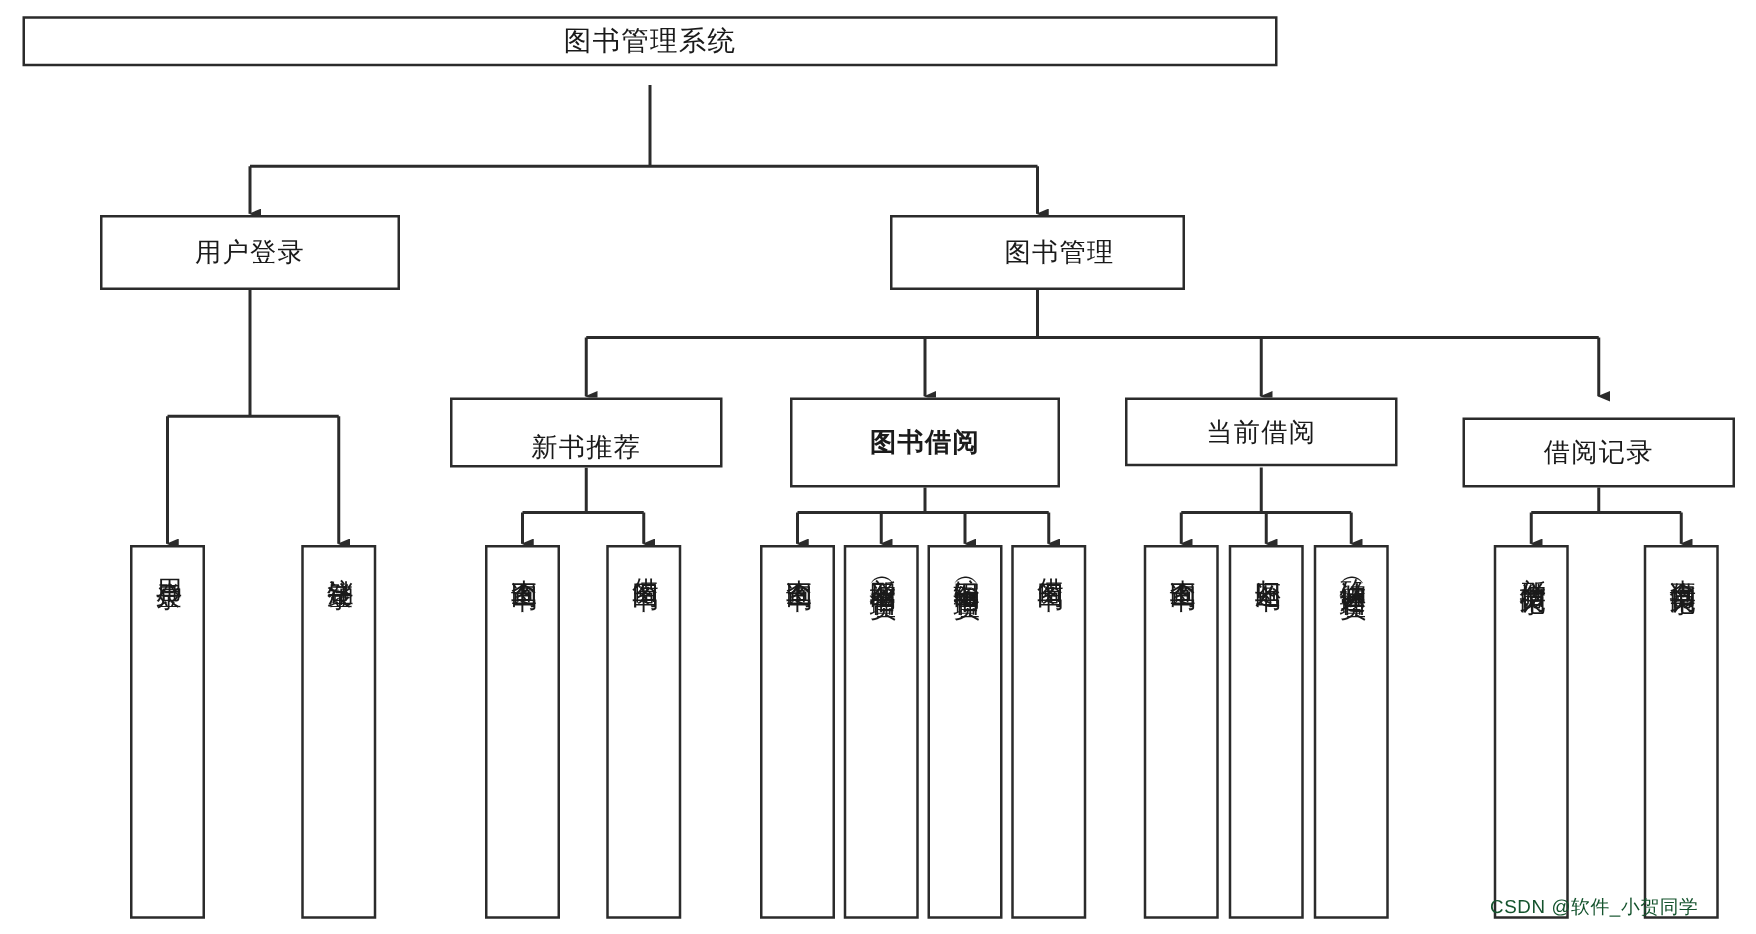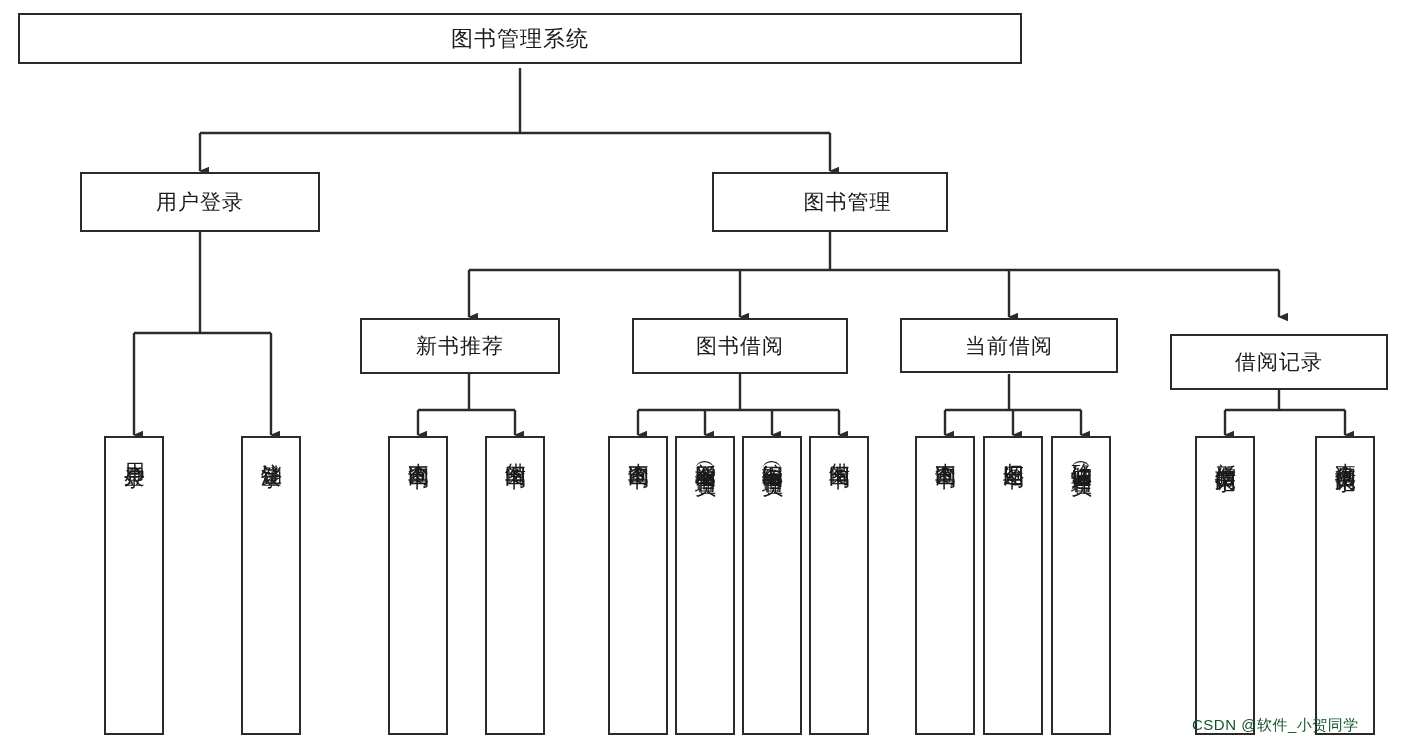--- a/index.html
+++ b/index.html
@@ -105,33 +105,33 @@
         <path d="M1013,410 L1013,435" marker-end="url(#arrowhead)"></path>
         <path d="M1081,410 L1081,435" marker-end="url(#arrowhead)"></path>
         <path d="M1279,374 L1279,410"></path>
         <path d="M1225,410 L1345,410"></path>
         <path d="M1225,410 L1225,435" marker-end="url(#arrowhead)"></path>
         <path d="M1345,410 L1345,435" marker-end="url(#arrowhead)"></path>
       </g>
   </svg>
 
   <div id="node-layer">
-      <div class="node horiz root" style="left: 18px; top: 13px; width: 1004px; height: 51px;">
+      <div class="node horiz root" style="left: 18px; top: 13px; width: 1004px; height: 40px;">
         <span>图书管理系统</span>
       </div>
       <div class="node horiz" style="left: 80px; top: 172px; width: 240px; height: 60px;">
         <span>用户登录</span>
       </div>
       <div class="node horiz" style="left: 712px; top: 172px; width: 236px; height: 60px; padding-left: 35px;">
         <span>图书管理</span>
       </div>
-      <div class="node horiz" style="left: 360px; top: 318px; width: 200px; height: 56px;">
+      <div class="node horiz" style="left: 360px; top: 318px; width: 218px; height: 56px; align-items: flex-end;">
         <span>新书推荐</span>
       </div>
-      <div class="node horiz" style="left: 632px; top: 318px; width: 216px; height: 56px;">
+      <div class="node horiz" style="left: 632px; top: 318px; width: 216px; height: 72px; font-weight: bold;">
         <span>图书借阅</span>
       </div>
       <div class="node horiz" style="left: 900px; top: 318px; width: 218px; height: 55px;">
         <span>当前借阅</span>
       </div>
       <div class="node horiz" style="left: 1170px; top: 334px; width: 218px; height: 56px;">
         <span>借阅记录</span>
       </div>
       <div class="node vert" style="left: 104px; top: 436px; width: 60px; height: 299px;">
         <span class="vlabel">用户登录</span>

